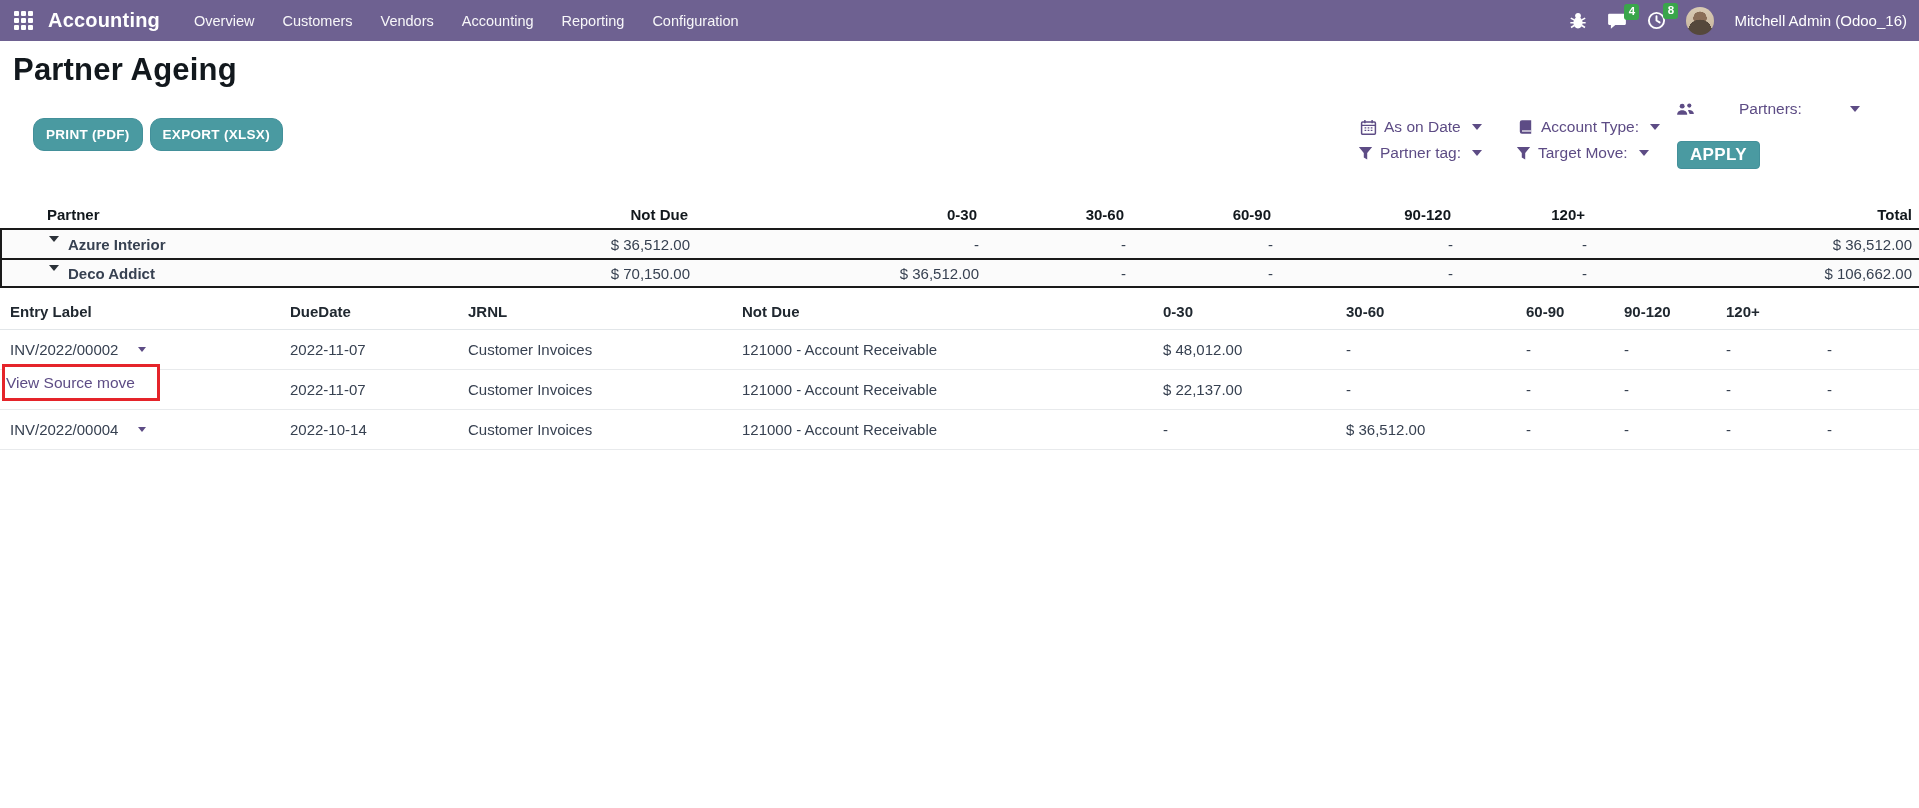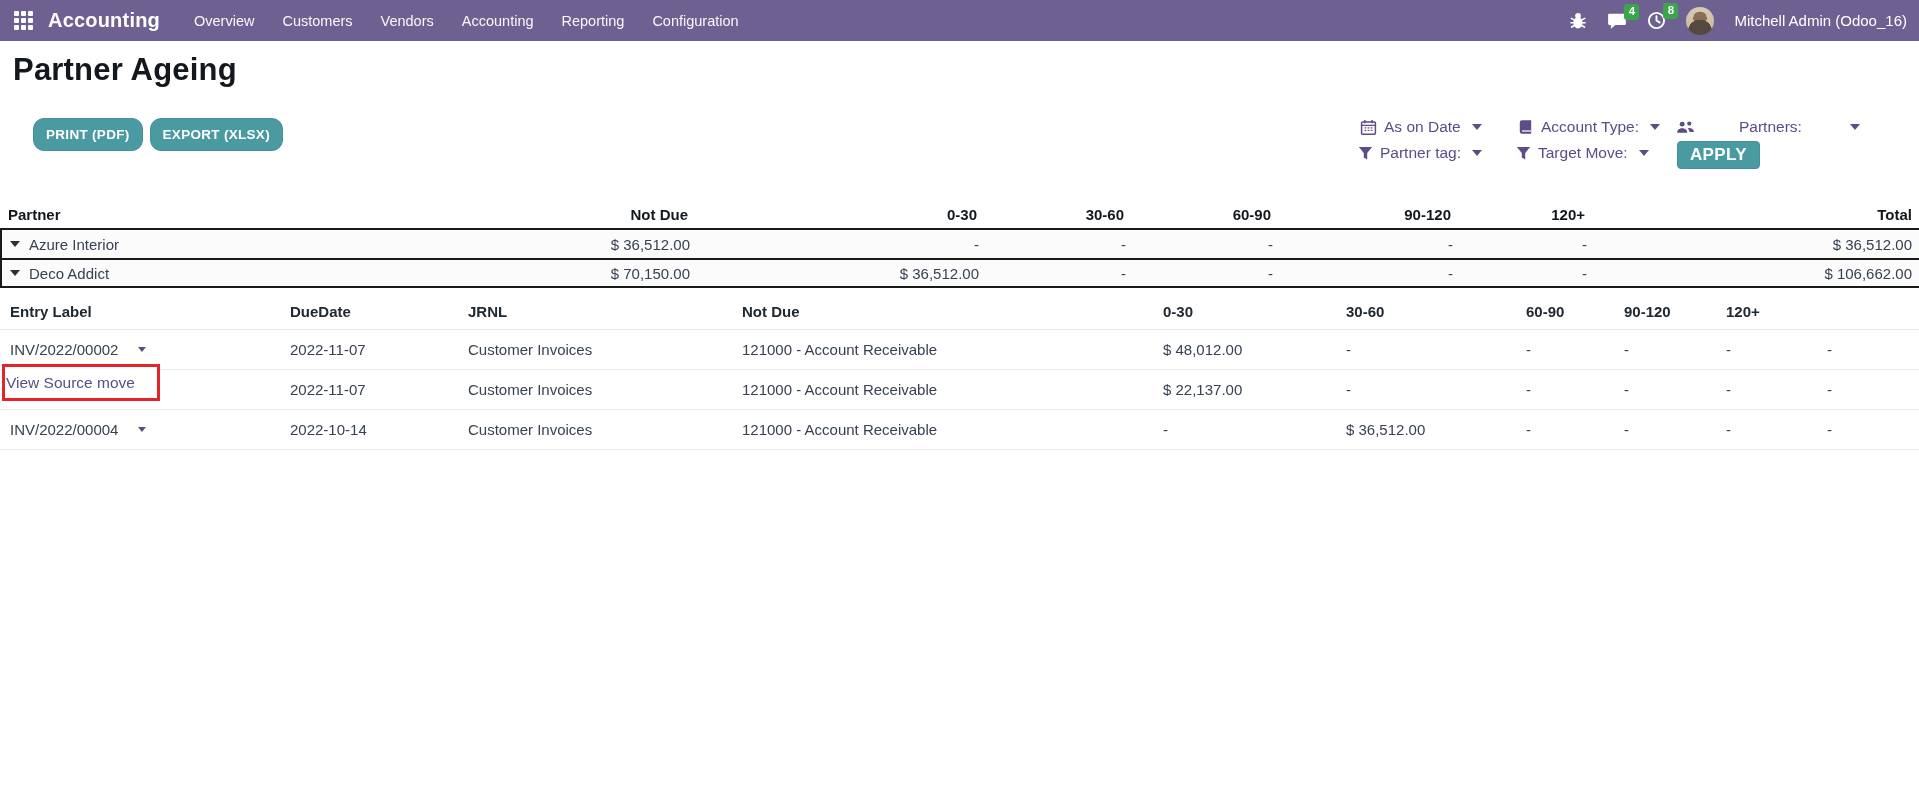--- a/index.html
+++ b/index.html
@@ -48,26 +48,26 @@
     font-family:"Liberation Sans", sans-serif; }
 
   
   .main-table { position:absolute; left:0; top:201px; width:1919px; }
   .mt-grid { display:grid; grid-template-columns:360px 330px 289px 147px 147px 180px 134px 1fr; }
   .mt-head { height:27px; align-items:center; }
   .mt-head > div { font-size:15px; font-weight:700; color:#12181d; }
   .mt-row { height:30px; align-items:center; border-top:2px solid #1a1a1a;
     border-left:2px solid #1a1a1a; background:#fbfbfb; cursor:pointer; }
   .mt-row:last-child { border-bottom:2px solid #1a1a1a; }
-  .mt-grid > div { white-space:nowrap; }
+  .mt-grid > div { white-space:nowrap;margin-left:39px; }
   .col-right { text-align:right; padding-right:2px; }
   .mt-grid > div:last-child { text-align:right; padding-right:7px; }
   .mt-grid > div:first-child { padding-left:8px; text-align:left; }
   .mt-row > div { font-size:15px; color:#374151; }
-  .partner-cell { display:flex; align-items:center; gap:9px; font-weight:400; }
+  .partner-cell { display:flex; align-items:flex-start; gap:9px; font-weight:700; }
   .tri-down { width:0; height:0; border-left:5px solid transparent;
     border-right:5px solid transparent; border-top:6px solid #2b3138; }
 
   
   .detail-table { position:absolute; left:0; top:293px; width:1919px; }
   .dt-grid { display:grid; grid-template-columns:280px 178px 274px 421px 183px 180px 98px 102px 101px 1fr;
     padding-left:10px; }
   .dt-head { height:37px; align-items:center; border-bottom:1px solid #e2e6e9; }
   .dt-head > div { font-size:15px; font-weight:700; color:#202830; white-space:nowrap; }
   .dt-row { height:40px; align-items:center; border-bottom:1px solid #e8eaec; }
@@ -152,21 +152,21 @@
 
 <div class="filter-item" style="left:1518px; top:118px;">
   <svg width="16" height="16" viewBox="0 0 16 16" fill="#5d4c85">
     <path d="M4 1.2h9.2v13.6H4a2.2 2.2 0 0 1-2.2-2.2V3.4A2.2 2.2 0 0 1 4 1.2z"></path>
     <path d="M4 11.4h9.2v1.2H4z" fill="#ffffff"></path>
   </svg>
   <span>Account Type:</span>
   <span class="caret-down"></span>
 </div>
 
-<div class="filter-item" style="left:1676px; top:118px;gap:44px;">
+<div class="filter-item" style="left:1676px; top:100px;gap:44px;">
   <svg width="19" height="16" viewBox="0 0 20 16" fill="#5d4c85">
     <circle cx="6.5" cy="5" r="2.6"></circle>
     <path d="M1.2 14c0-3 2.4-4.6 5.3-4.6S11.8 11 11.8 14z"></path>
     <circle cx="14" cy="4.4" r="2.2"></circle>
     <path d="M12.6 9.2c2.8-.6 6.2.8 6.2 4.1h-4.4"></path>
   </svg>
   <span>Partners:</span>
   <span class="caret-down"></span>
 </div>
 

